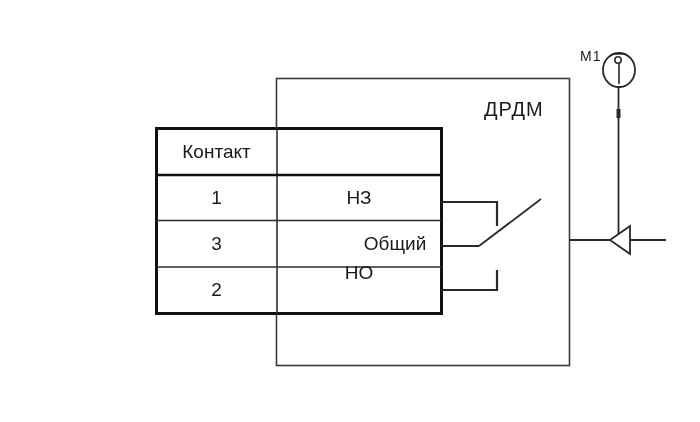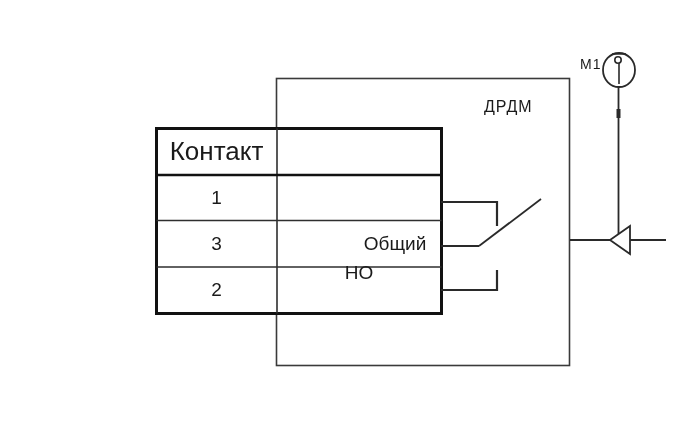--- a/index.html
+++ b/index.html
@@ -3,23 +3,23 @@
 <meta charset="utf-8">
 <style>
   html,body{margin:0;padding:0;background:#ffffff;}
   body{width:700px;height:422px;position:relative;overflow:hidden;
        font-family:"Liberation Sans","DejaVu Sans",sans-serif;color:#111;}
   #stage{position:absolute;left:0;top:0;width:700px;height:422px;}
   svg{position:absolute;left:0;top:0;width:700px;height:422px;}
   .lbl{position:absolute;white-space:nowrap;color:#1a1a1a;}
   .cell{position:absolute;display:flex;align-items:center;justify-content:center;
         white-space:nowrap;color:#1a1a1a;}
-  .t-head{font-size:26px;}
+  .t-head{font-size:19px;}
   .t-body{font-size:19px;}
-  .dev-lbl{font-size:16px;letter-spacing:1px;}
+  .dev-lbl{font-size:20px;letter-spacing:1px;}
   .m-lbl{font-size:14px;letter-spacing:1px;}
 </style>
 </head>
 <body>
 
 <div id="stage">
 
   <svg viewBox="0 0 700 422">
 
     <rect x="276.5" y="78.5" width="293" height="287" fill="none" stroke="#3a3a3a" stroke-width="1.6"></rect>
@@ -54,24 +54,25 @@
 
     <circle cx="618" cy="60" r="3.2" fill="#ffffff" stroke="#2a2a2a" stroke-width="1.6"></circle>
 
     <line x1="612" y1="54" x2="626" y2="54" stroke="#2a2a2a" stroke-width="1.4"></line>
 
   </svg>
 
   <div class="cell t-head" style="left:156px;top:128px;width:121px;height:47px;">Контакт</div>
 
   <div class="cell t-body" style="left:156px;top:175px;width:121px;height:45px;">1</div>
+  <div class="cell t-body" style="left:277px;top:175px;width:164px;height:45px;">НЗ</div>
 
   <div class="cell t-body" style="left:156px;top:220px;width:121px;height:47px;">3</div>
   <div class="cell t-body" style="left:277px;top:220px;width:164px;height:47px;margin-left:36px;">Общий</div>
 
   <div class="cell t-body" style="left:156px;top:267px;width:121px;height:46px;">2</div>
   <div class="cell t-body" style="left:277px;top:250px;width:164px;height:46px;">НО</div>
 
   <div class="lbl dev-lbl" style="left:484px;top:98px;">ДРДМ</div>
 
-  <div class="lbl m-lbl" style="left:580px;top:56px;">M1</div>
+  <div class="lbl m-lbl" style="left:580px;top:48px;">M1</div>
 
 </div>
 
 </body></html>

